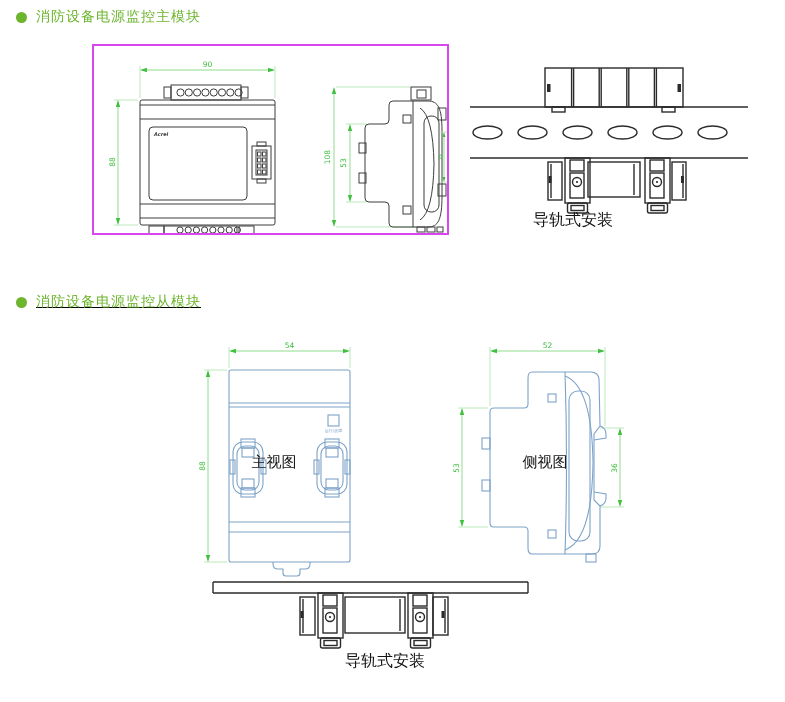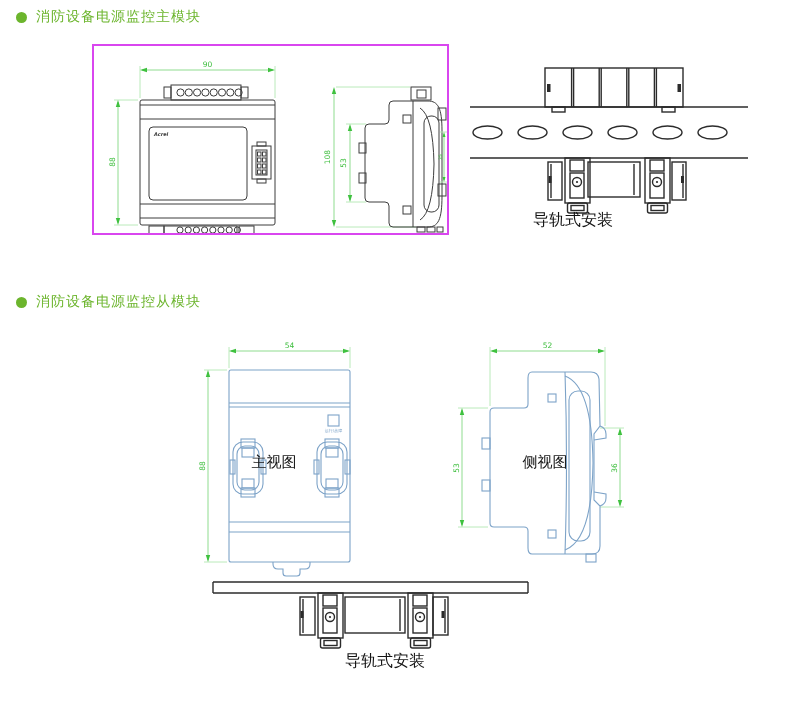--- a/index.html
+++ b/index.html
@@ -206,21 +206,21 @@
         <circle class="rlf" cx="197" cy="122" r="1.1"></circle>
       <rect class="rl" x="187.5" y="143" width="20" height="10" rx="2"></rect>
       <rect class="rl" x="191" y="145.5" width="13" height="5"></rect>
       <rect class="rl" x="212" y="102" width="14" height="38"></rect>
       <line class="rl" x1="223" y1="104" x2="223" y2="138"></line>
       <rect class="rlf" x="221" y="116" width="3" height="7"></rect>
     </g>
     <text class="cjk-lg" x="113" y="165" text-anchor="middle">导轨式安装</text>
   </svg>
 
-  <div class="sec-header" style="top:293px;">
+  <div class="sec-header" style="top:293px;text-decoration:underline;">
     <span class="bullet"></span>
     <span class="sec-title">消防设备电源监控从模块</span>
   </div>
 
   <svg class="abs" style="left:195px;top:334px;" width="165" height="250" viewBox="0 0 165 250">
 
     <g>
       <line class="dim-ext" x1="34" y1="13" x2="34" y2="34"></line>
       <line class="dim-ext" x1="155" y1="13" x2="155" y2="34"></line>
       <line class="dim-line" x1="36" y1="17" x2="153" y2="17"></line>

